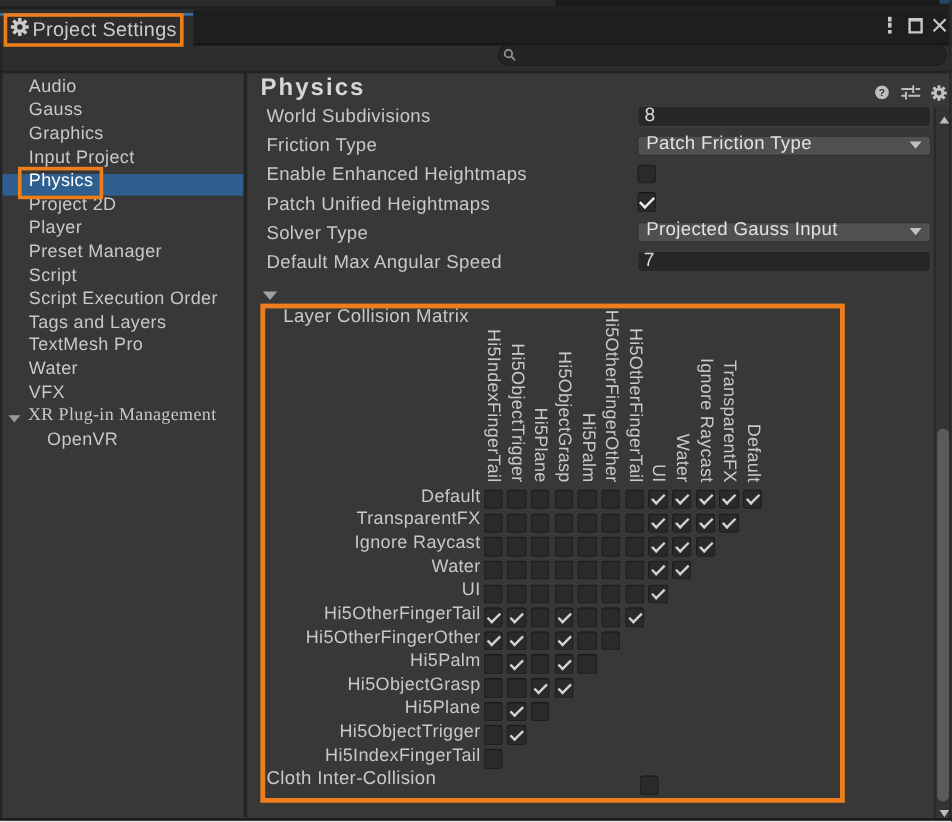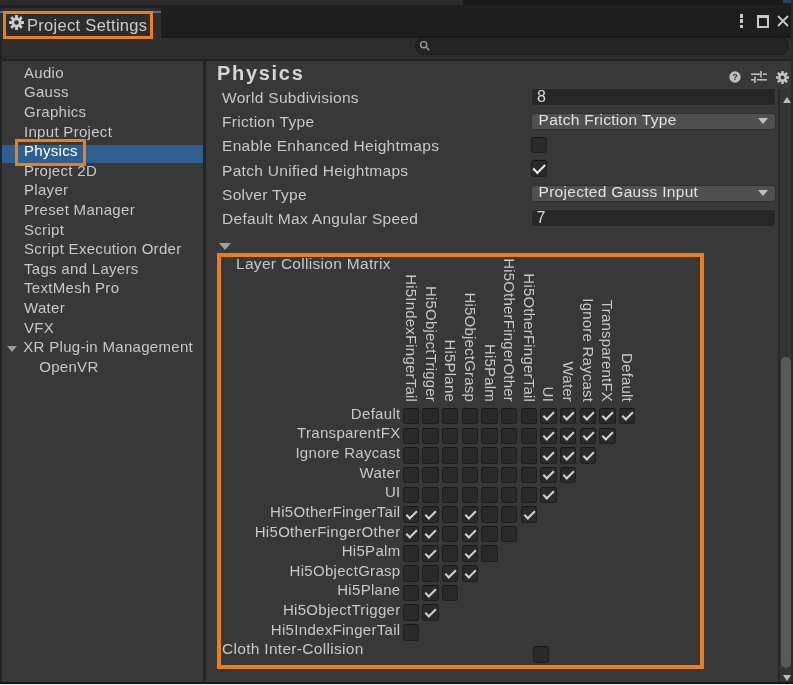--- a/index.html
+++ b/index.html
@@ -56,21 +56,21 @@
 <div class="t" style="left:24.0px;top:143.1px;font-size:15px;line-height:15px;color:#ffffff;font-weight:normal;">Physics</div>
 <div class="t" style="left:24.0px;top:162.7px;font-size:15px;line-height:15px;color:#c8c8c8;font-weight:normal;">Project 2D</div>
 <div class="t" style="left:24.0px;top:182.3px;font-size:15px;line-height:15px;color:#c8c8c8;font-weight:normal;">Player</div>
 <div class="t" style="left:24.0px;top:201.9px;font-size:15px;line-height:15px;color:#c8c8c8;font-weight:normal;">Preset Manager</div>
 <div class="t" style="left:24.0px;top:221.5px;font-size:15px;line-height:15px;color:#c8c8c8;font-weight:normal;">Script</div>
 <div class="t" style="left:24.0px;top:241.1px;font-size:15px;line-height:15px;color:#c8c8c8;font-weight:normal;">Script Execution Order</div>
 <div class="t" style="left:24.0px;top:260.7px;font-size:15px;line-height:15px;color:#c8c8c8;font-weight:normal;">Tags and Layers</div>
 <div class="t" style="left:24.0px;top:280.3px;font-size:15px;line-height:15px;color:#c8c8c8;font-weight:normal;">TextMesh Pro</div>
 <div class="t" style="left:24.0px;top:299.9px;font-size:15px;line-height:15px;color:#c8c8c8;font-weight:normal;">Water</div>
 <div class="t" style="left:24.0px;top:319.5px;font-size:15px;line-height:15px;color:#c8c8c8;font-weight:normal;">VFX</div>
-<div class="t" style="left:23.3px;top:339.1px;font-size:15px;line-height:15px;color:#c8c8c8;font-weight:normal;">XR Plug-in Management</div>
+<div class="t" style="left:23.3px;top:339.1px;font-size:15px;line-height:15px;color:#c8c8c8;font-weight:normal;font-family:Liberation Serif, serif;">XR Plug-in Management</div>
 <div class="t" style="left:39.2px;top:358.7px;font-size:15px;line-height:15px;color:#c8c8c8;font-weight:normal;">OpenVR</div>
 <div class="abs" style="left:6.5px;top:346px;width:0;height:0;border-left:5.5px solid transparent;border-right:5.5px solid transparent;border-top:6.5px solid #999999;"></div>
 <div class="abs" style="left:203px;top:61px;width:3px;height:620px;background:#242424;"></div>
 <div class="t" style="left:217.0px;top:63.1px;font-size:20px;line-height:20px;color:#d6d6d6;font-weight:bold;letter-spacing:1.7px;">Physics</div>
 <svg class="abs" style="left:729px;top:71px;" width="12" height="12" viewBox="0 0 12 12">
     <circle cx="6" cy="6" r="5.7" fill="#bdbdbd"></circle>
     <text x="6" y="9" font-size="8.5" font-family="Liberation Sans" font-weight="bold" fill="#2d2d2d" text-anchor="middle">?</text>
   </svg>
 <svg class="abs" style="left:751px;top:70px;" width="16" height="14" viewBox="0 0 16 14">
     <g stroke="#bdbdbd" stroke-width="1.6">

